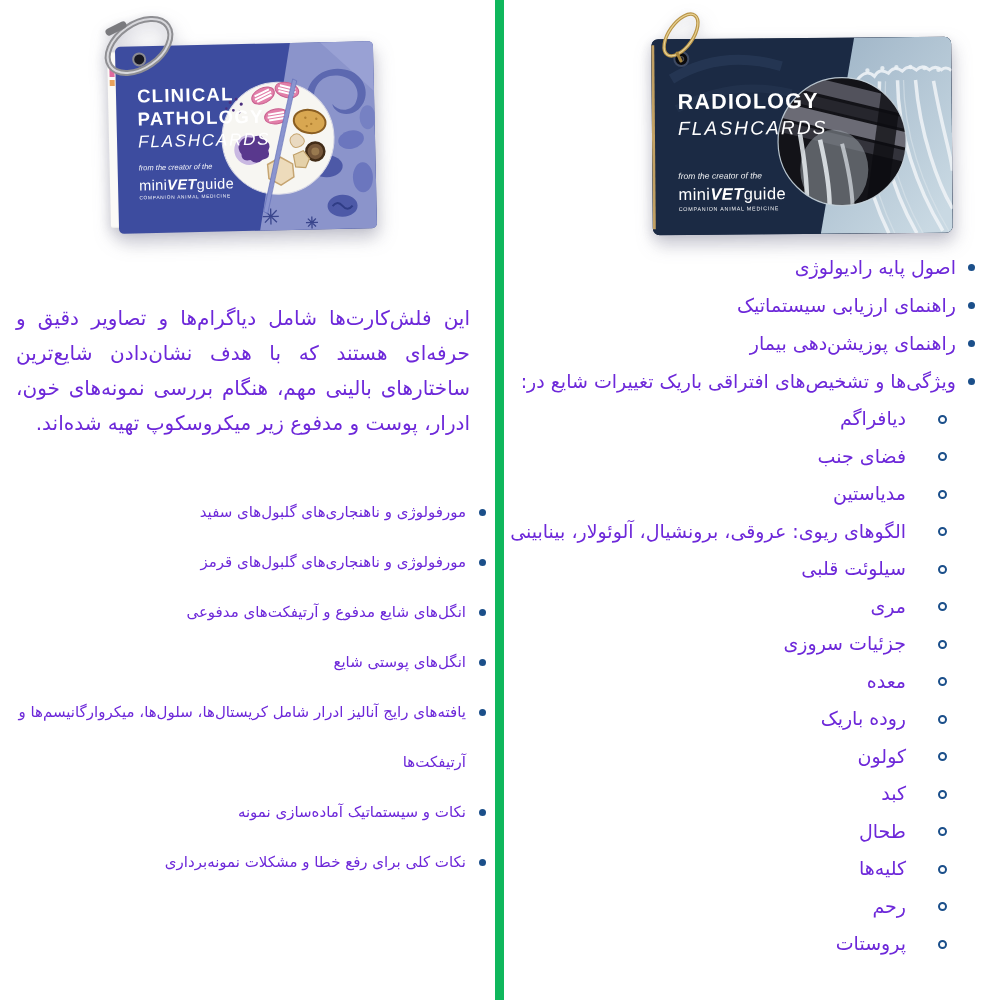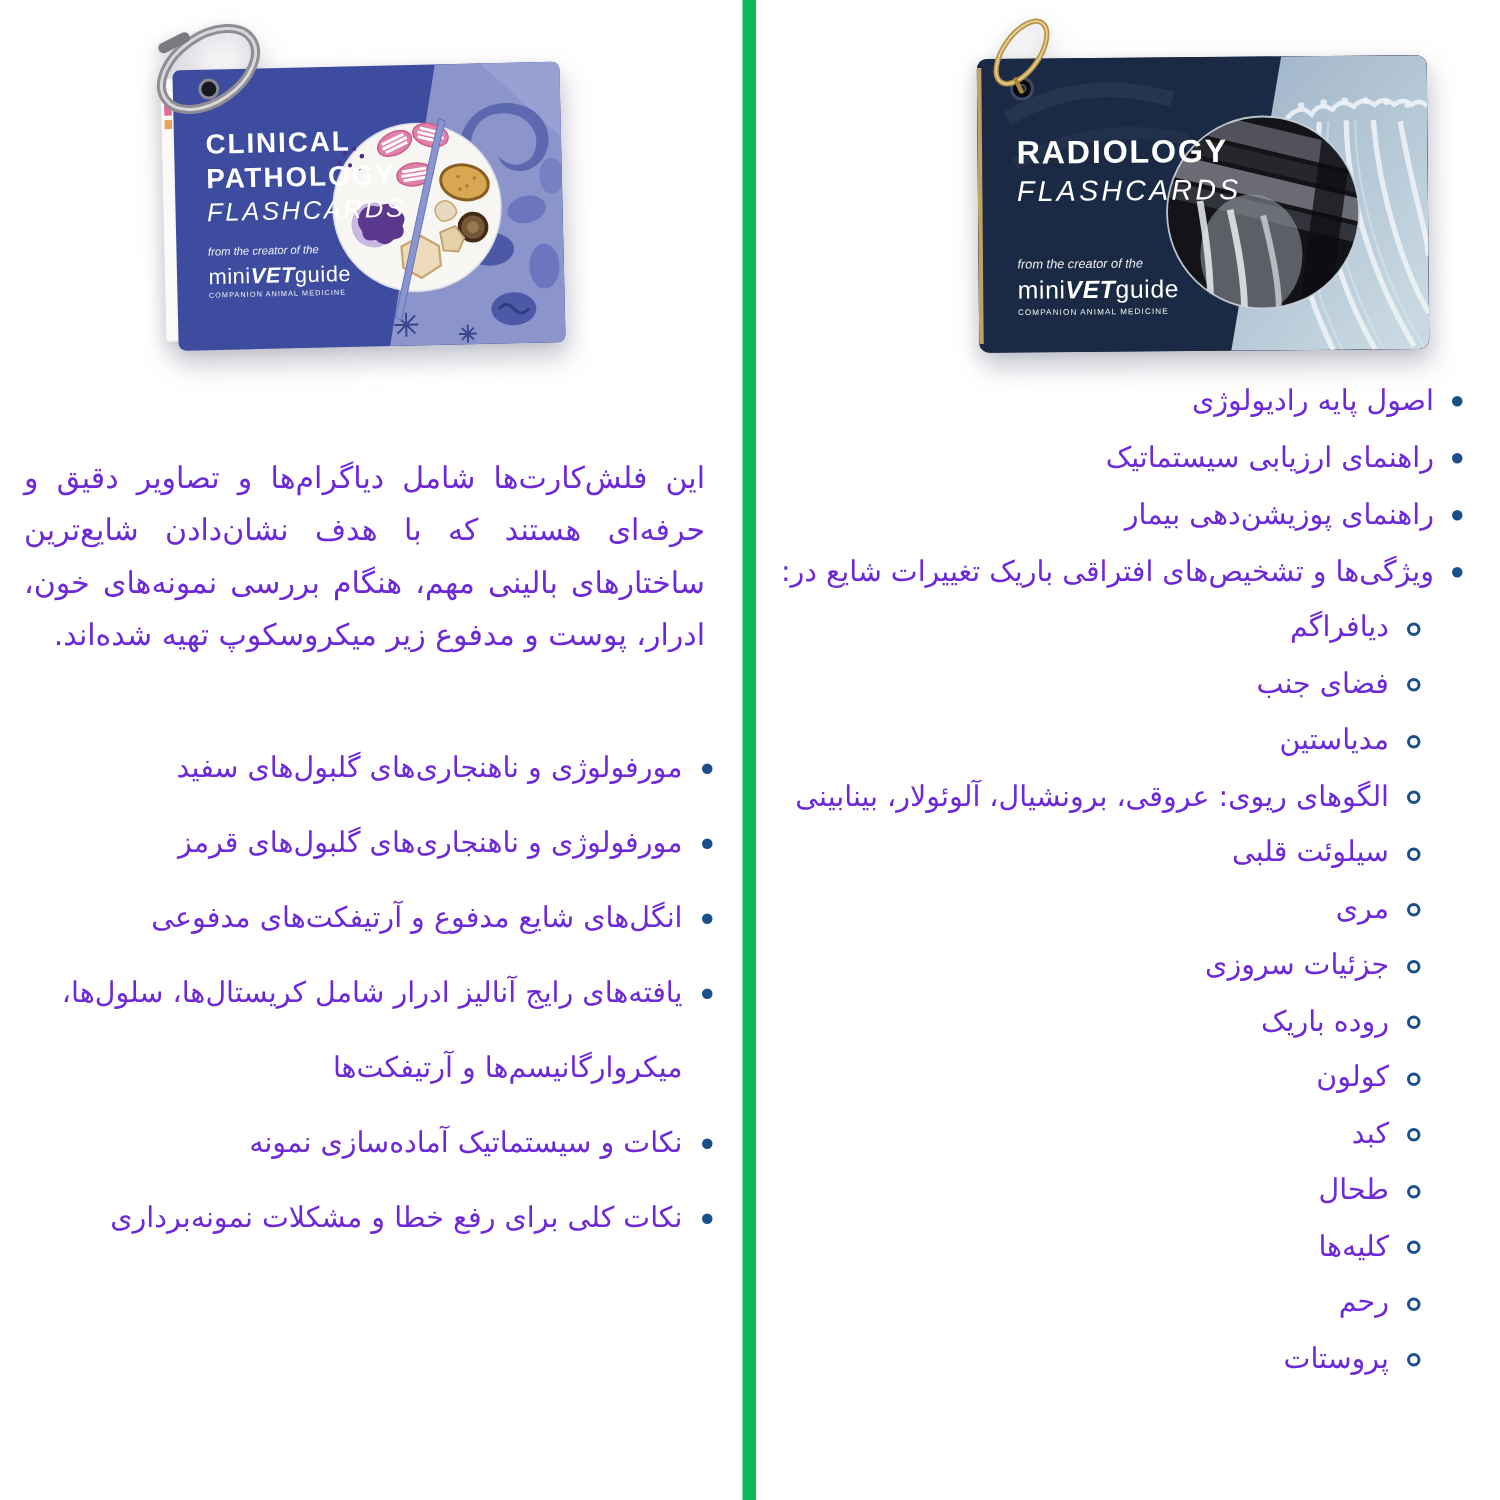--- a/index.html
+++ b/index.html
@@ -57,30 +57,30 @@
   .intro { position:absolute; left:16px; top:301px; width:454px; margin:0;
            direction:rtl; text-align:justify; text-justify:inter-word;
            font-size:20px; line-height:35px; }
 
   .list { position:absolute; margin:0; padding:0; list-style:none; direction:rtl; }
   .list li { display:flex; align-items:flex-start; }
   .list .txt { flex:1 1 auto; }
   .dot  { flex:0 0 auto; width:7px; height:7px; border-radius:50%; background:#1B4F8A; }
   .ringm{ flex:0 0 auto; width:5px; height:5px; border:2px solid #1B4F8A; border-radius:50%; }
 
-  .list-left { left:5px; top:487px; width:470px; font-size:19px; }
+  .list-left { left:16px; top:487px; width:470px; font-size:15px; }
   .list-left li { line-height:50px; }
   .list-left .dot { margin-top:22px; margin-left:13px; }
 
   .list-main { left:520px; top:248px; width:455px; font-size:19px; }
   .list-main li { line-height:38px; }
   .list-main .dot { margin-top:16px; margin-left:12px; }
 
   .list-sub { left:517px; top:400px; width:430px; font-size:19px; }
-  .list-sub li { line-height:37.5px; white-space:nowrap; }
+  .list-sub li { line-height:37.5px; white-space:nowrap;gap:20px; }
   .list-sub .ringm { margin-top:14.5px; margin-left:12px; }
 </style>
 </head>
 <body>
 
 <div class="divider"></div>
 
 <section>
 
   <div class="photo photo-left">
@@ -171,20 +171,24 @@
         <span class="dot"></span>
         <span class="txt">مورفولوژی و ناهنجاری‌های گلبول‌های سفید</span>
       </li>
     <li>
         <span class="dot"></span>
         <span class="txt">مورفولوژی و ناهنجاری‌های گلبول‌های قرمز</span>
       </li>
     <li>
         <span class="dot"></span>
         <span class="txt">انگل‌های شایع مدفوع و آرتیفکت‌های مدفوعی</span>
+      </li>
+    <li>
+        <span class="dot"></span>
+        <span class="txt">انگل‌های پوستی شایع</span>
       </li>
     <li>
         <span class="dot"></span>
         <span class="txt">یافته‌های رایج آنالیز ادرار شامل کریستال‌ها، سلول‌ها، میکروارگانیسم‌ها و آرتیفکت‌ها</span>
       </li>
     <li>
         <span class="dot"></span>
         <span class="txt">نکات و سیستماتیک آماده‌سازی نمونه</span>
       </li>
     <li>
@@ -316,20 +320,24 @@
     <li>
         <span class="ringm"></span>
         <span class="txt">مری</span>
       </li>
     <li>
         <span class="ringm"></span>
         <span class="txt">جزئیات سروزی</span>
       </li>
     <li>
         <span class="ringm"></span>
+        <span class="txt">معده</span>
+      </li>
+    <li>
+        <span class="ringm"></span>
         <span class="txt">روده باریک</span>
       </li>
     <li>
         <span class="ringm"></span>
         <span class="txt">کولون</span>
       </li>
     <li>
         <span class="ringm"></span>
         <span class="txt">کبد</span>
       </li>

